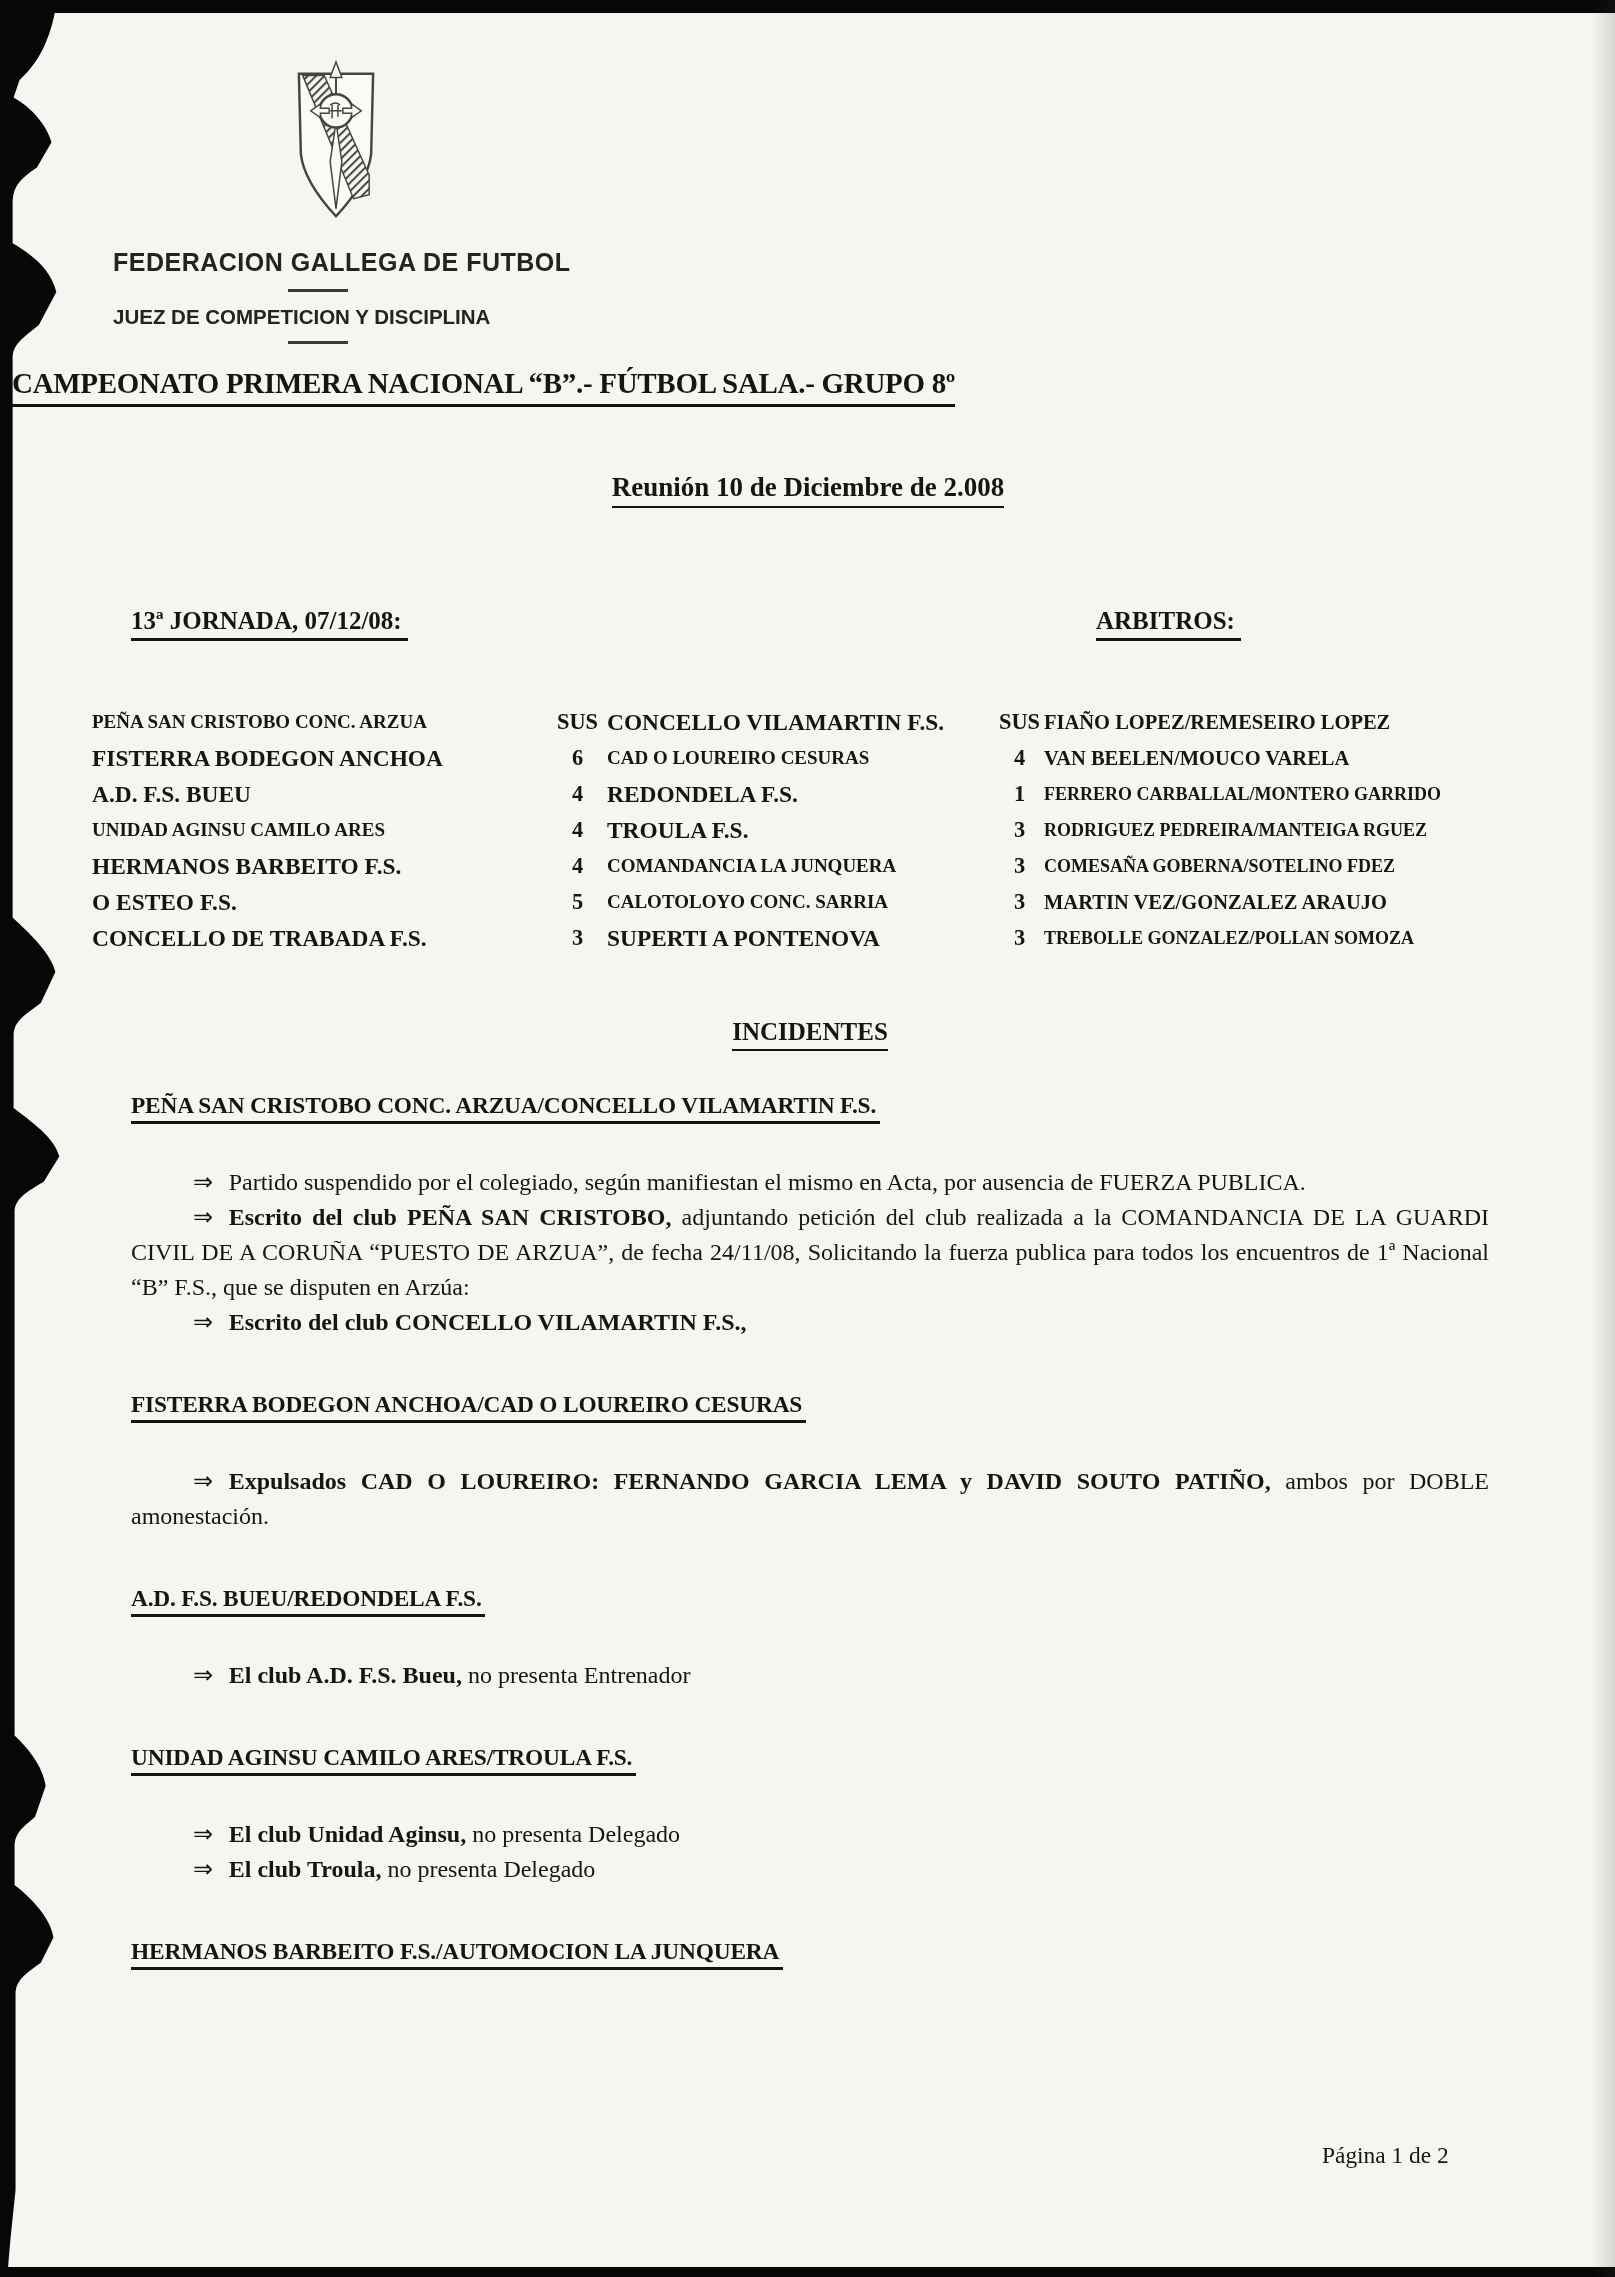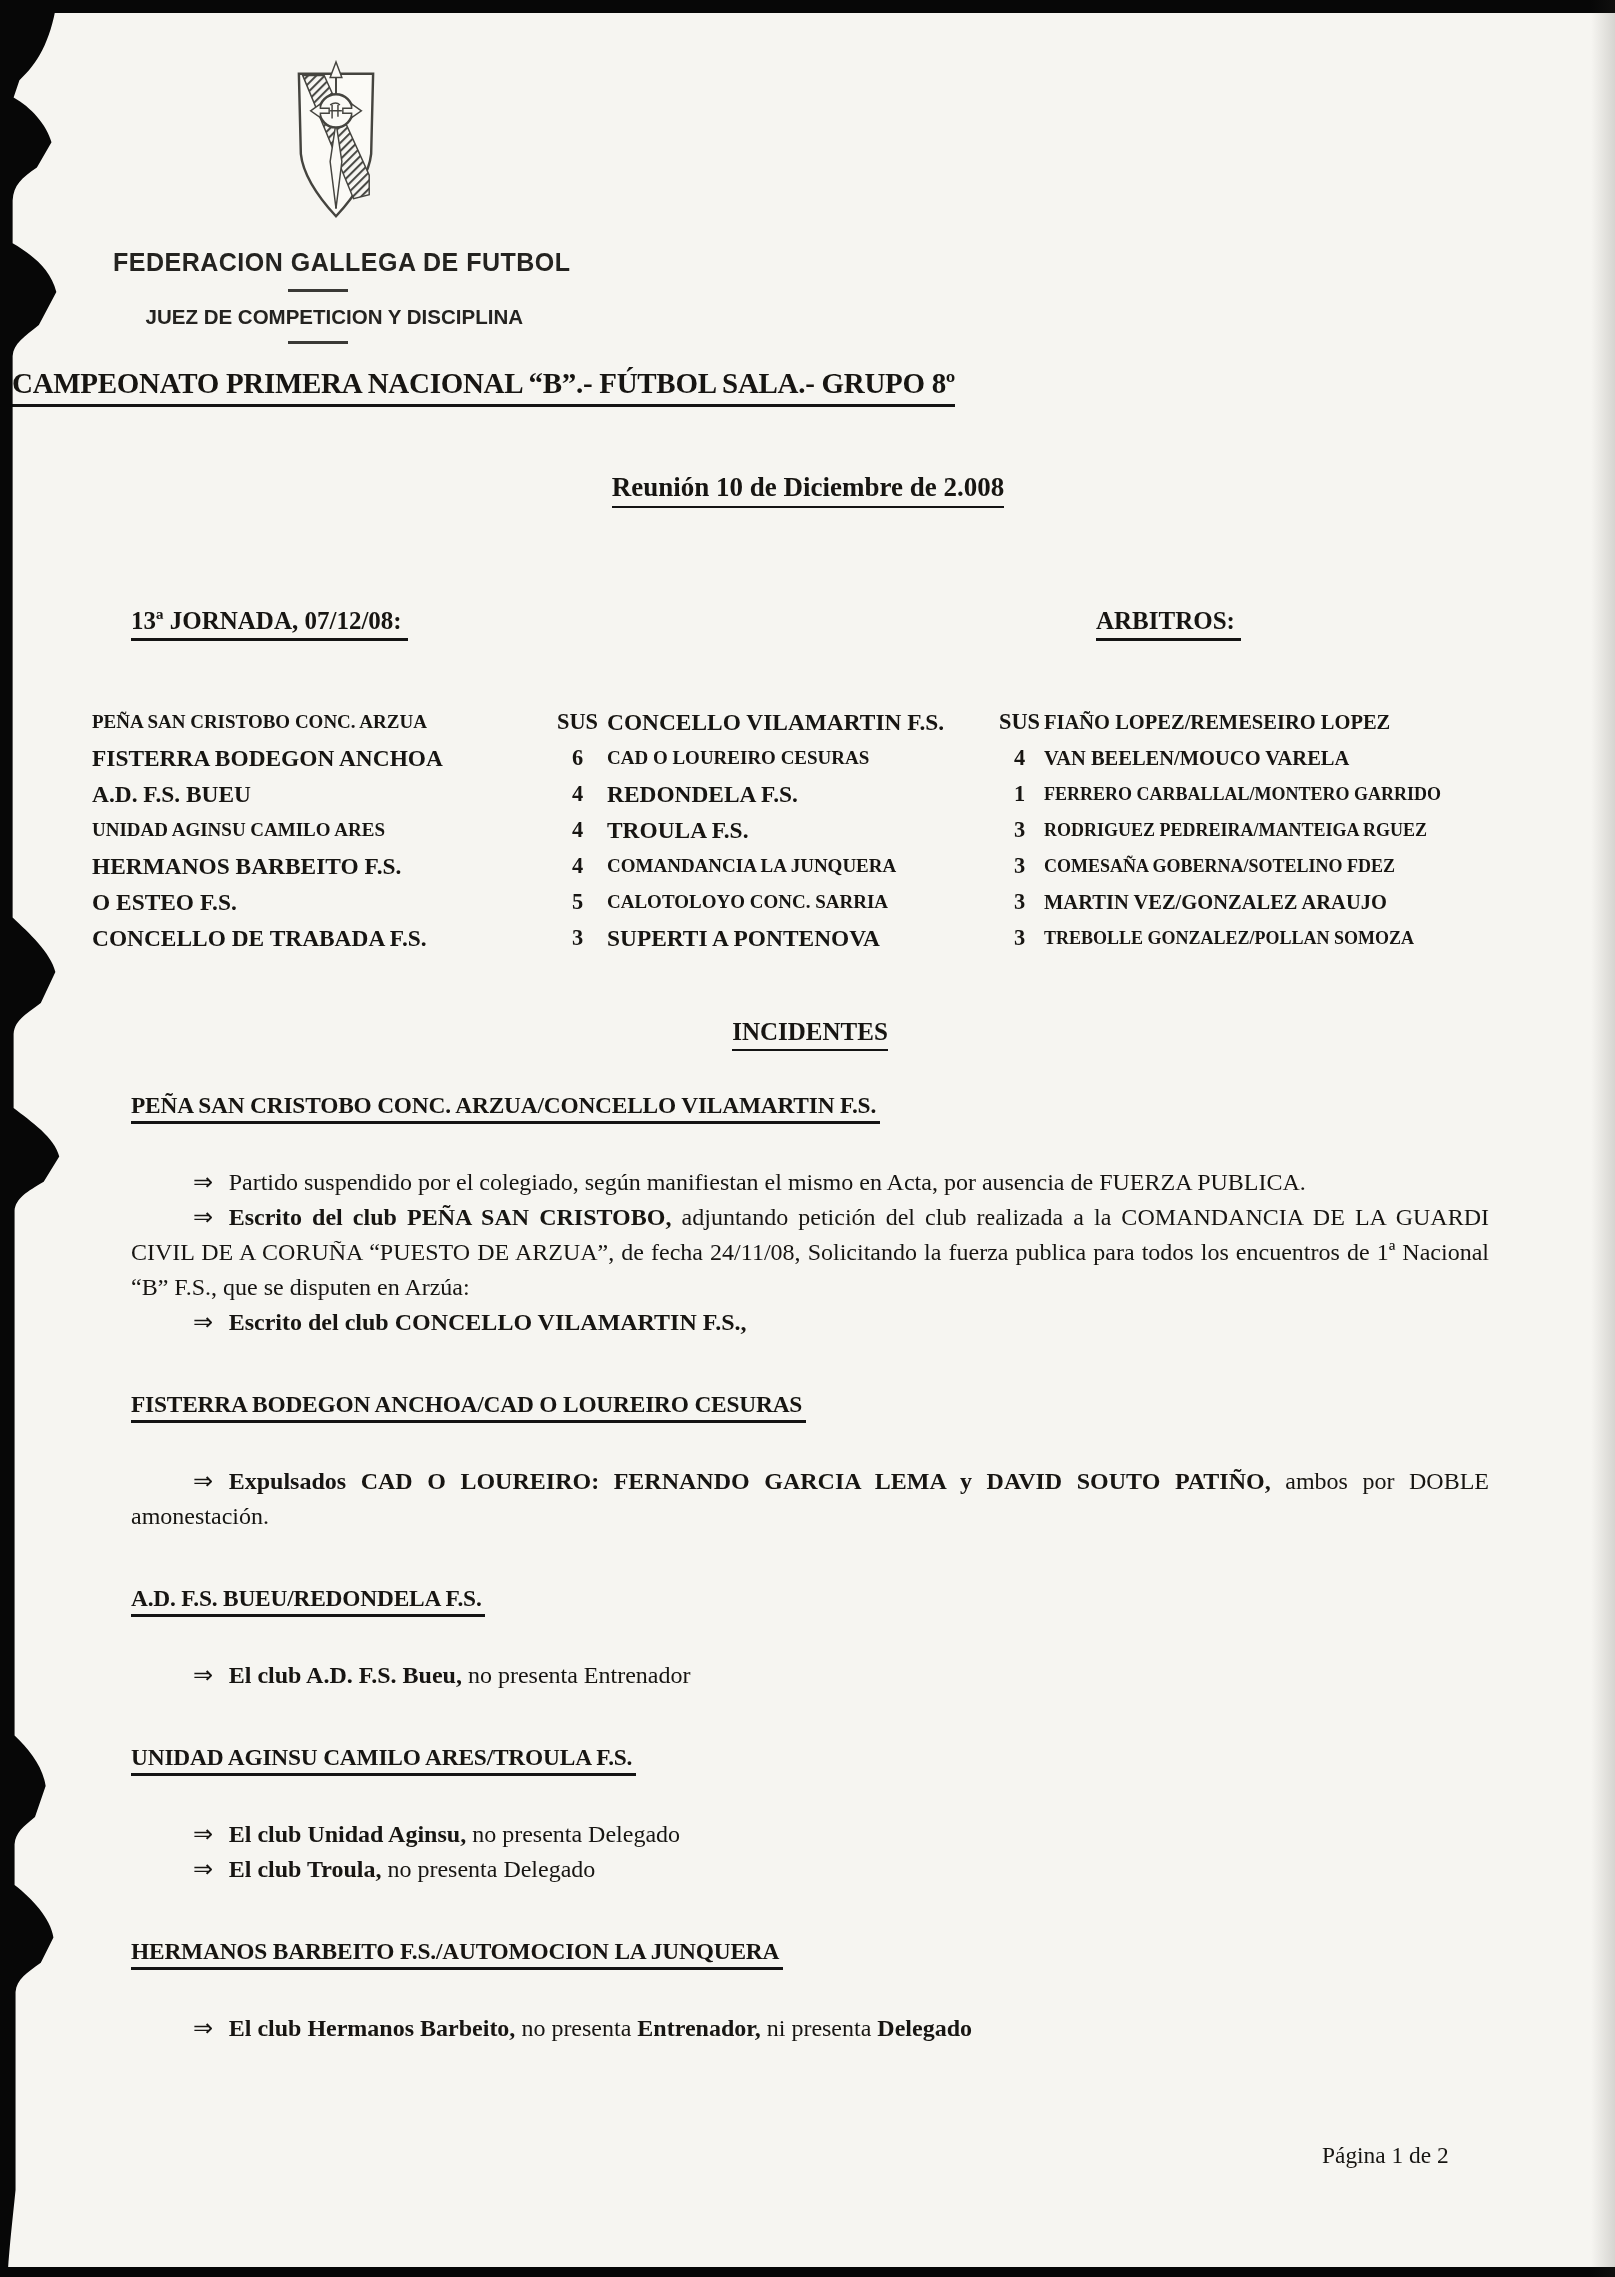--- a/index.html
+++ b/index.html
@@ -19,21 +19,21 @@
   .logo{position:absolute;left:289px;top:60px;}
 
   .hdr-right{position:absolute;left:946px;top:90px;width:597px;text-align:center;
     color:#5f5e58;}
   .hdr-right .l1{font-size:27px;letter-spacing:2.4px;word-spacing:7.8px;}
   .hdr-right .l2{font-size:29px;letter-spacing:2px;margin-top:13.7px;}
 
   .org{position:absolute;left:113px;top:248px;width:410px;font-family:"Liberation Sans",sans-serif;color:#242320;}
   .org-name{font-size:25px;font-weight:bold;letter-spacing:0.5px;white-space:nowrap;}
   .divider{width:60px;height:2.9px;background:#3a3936;margin:11.7px auto 13.7px auto;}
-  .org-dept{font-size:20.5px;font-weight:bold;text-align:right;white-space:nowrap;margin-top:8px;}
+  .org-dept{font-size:20.5px;font-weight:bold;text-align:left;white-space:nowrap;margin-top:8px;}
 
   .title{position:absolute;left:12px;top:367px;width:100%;text-align:left;}
   .title span{display:inline-block;font-size:29px;font-weight:bold;
     border-bottom:3.9px solid #141414;padding-bottom:3.9px;letter-spacing:-0.3px;}
 
   .meeting{position:absolute;left:0;top:472px;width:100%;text-align:center;}
   .meeting span{display:inline-block;font-size:27px;font-weight:bold;
     border-bottom:2.9px solid #141414;padding-bottom:2.9px;}
 
   .jornada{position:absolute;left:131px;top:607px;}
@@ -168,21 +168,20 @@
           <div class="sec-head"><span>A.D. F.S. BUEU/REDONDELA F.S.</span></div>
           <p class="bullet"><span class="arrow">⇒</span><span class="b">El club A.D. F.S. Bueu,</span><span> no presenta Entrenador</span></p>
         </div>
         <div class="section">
           <div class="sec-head"><span>UNIDAD AGINSU CAMILO ARES/TROULA F.S.</span></div>
           <p class="bullet"><span class="arrow">⇒</span><span class="b">El club Unidad Aginsu,</span><span> no presenta Delegado</span></p>
           <p class="bullet"><span class="arrow">⇒</span><span class="b">El club Troula,</span><span> no presenta Delegado</span></p>
         </div>
         <div class="section">
           <div class="sec-head"><span>HERMANOS BARBEITO F.S./AUTOMOCION LA JUNQUERA</span></div>
-          <p class="bullet"><span class="arrow">⇒</span><span class="b">El club Hermanos Barbeito,</span><span> no presenta </span><span class="b">Entrenador,</span><span> ni presenta </span><span class="b">Delegado</span></p>
         </div>
       </div>
   </div>
 
   <div class="footer">Página 1 de 2</div>
 
   <svg class="torn-edge" width="68" height="2277" viewBox="0 0 70 2335">
     <path fill="#070707" d="M0,0 L58,0 C52,38 38,62 20,78 L14,96 C32,106 48,124 53,142 L38,168 C22,179 14,186 13,202 L13,246 C32,257 52,272 58,296 L40,330 C25,342 14,349 13,362 L13,940 C30,956 52,976 57,996 L42,1028 C26,1040 15,1046 14,1060 L14,1136 C32,1150 56,1166 61,1186 L45,1212 C28,1222 16,1229 15,1242 L15,1782 C30,1796 44,1814 47,1834 L36,1866 C24,1876 16,1882 15,1894 L15,1936 C33,1950 52,1970 55,1990 L42,2016 C28,2026 17,2033 16,2046 L16,2250 C13,2280 10,2305 8,2335 L0,2335 Z"></path>
   </svg>
   <div class="bar-top"></div>

